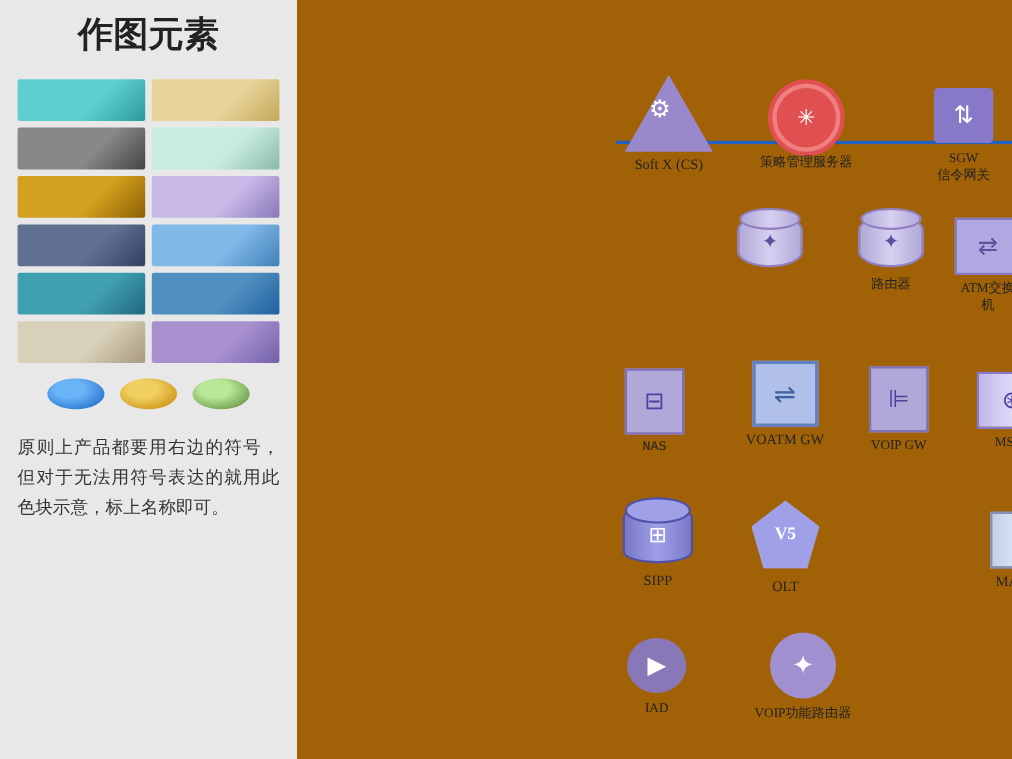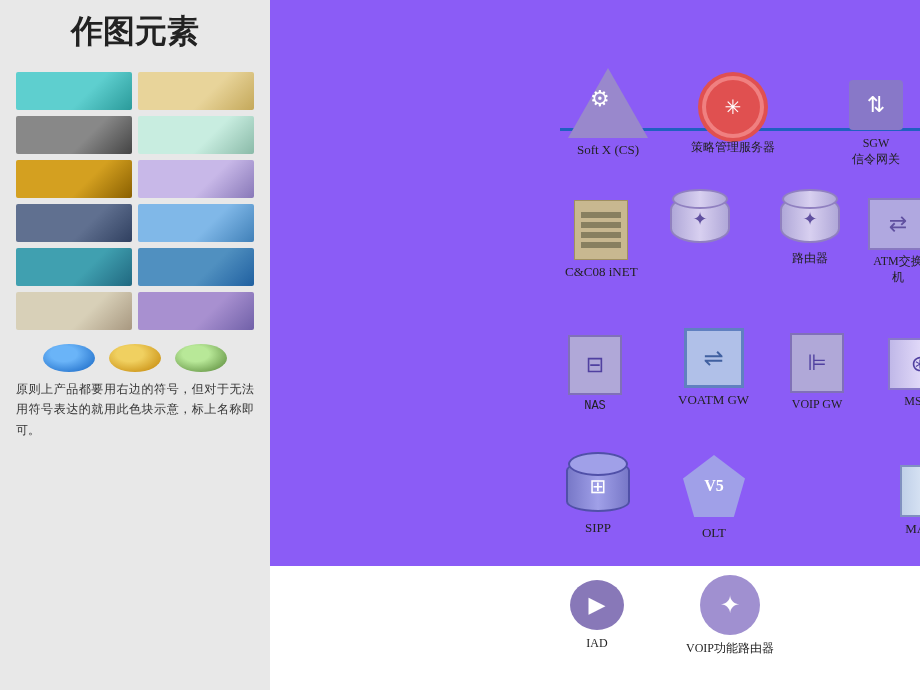--- a/index.html
+++ b/index.html
@@ -7,23 +7,23 @@
       width: 920px;
       height: 690px;
       background: #fff;
       font-family: 'SimSun', 'STSong', serif;
       overflow: hidden;
       position: relative;
     }
 
     .page-container {
       width: 920px;
-      height: 566px;
+      height: 690px;
       position: relative;
-      background: #8b5cf6;
+      background: #a16207;
     }
 
     
     .left-panel {
       position: absolute;
       left: 0;
       top: 0;
       width: 270px;
       height: 690px;
       background: #e8e8e8;
@@ -75,24 +75,24 @@
     .oval {
       width: 52px;
       height: 28px;
       border-radius: 50%;
     }
     .oval-blue { background: radial-gradient(ellipse at 40% 35%, #6ab4f8 30%, #1060c0 100%); }
     .oval-gold { background: radial-gradient(ellipse at 40% 35%, #f0d060 30%, #c08000 100%); }
     .oval-green { background: radial-gradient(ellipse at 40% 35%, #b8e898 30%, #508030 100%); }
 
     .description-text {
-      font-size: 12px;
+      font-size: 16px;
       color: #333;
       line-height: 1.7;
-      margin-top: 7px;
+      margin-top: 22px;
       padding: 0 6px;
       text-align: justify;
     }
 
     
     .main-panel {
       position: absolute;
       left: 270px;
       top: 0;
       width: 650px;
@@ -444,29 +444,20 @@
     <div style="position:absolute; left:418px; top:80px; display:flex; flex-direction:column; align-items:center;">
       <div class="burst-icon">✳</div>
       <div class="label" style="margin-top:6px; width:90px;">策略管理服务器</div>
     </div>
 
     <div style="position:absolute; left:566px; top:80px; display:flex; flex-direction:column; align-items:center;">
       <div class="arrow-updown">⇅</div>
       <div class="label" style="margin-top:6px; width:80px; text-align:center; font-size:12px;">SGW<br>信令网关</div>
     </div>
 
-    <div style="position:absolute; left:295px; top:200px; display:flex; flex-direction:column; align-items:center;">
-      <div class="server-rack">
-        <div class="rack-line"></div>
-        <div class="rack-line"></div>
-        <div class="rack-line"></div>
-        <div class="rack-line"></div>
-      </div>
-      <div class="label-bold" style="margin-top:4px;">C&amp;C08 iNET</div>
-    </div>
 
     <div style="position:absolute; left:400px; top:195px; display:flex; flex-direction:column; align-items:center;">
       <div class="router-cyl">
         <span class="router-cyl-icon">✦</span>
       </div>
     </div>
 
     <div style="position:absolute; left:510px; top:195px; display:flex; flex-direction:column; align-items:center;">
       <div class="router-cyl">
         <span class="router-cyl-icon">✦</span>

